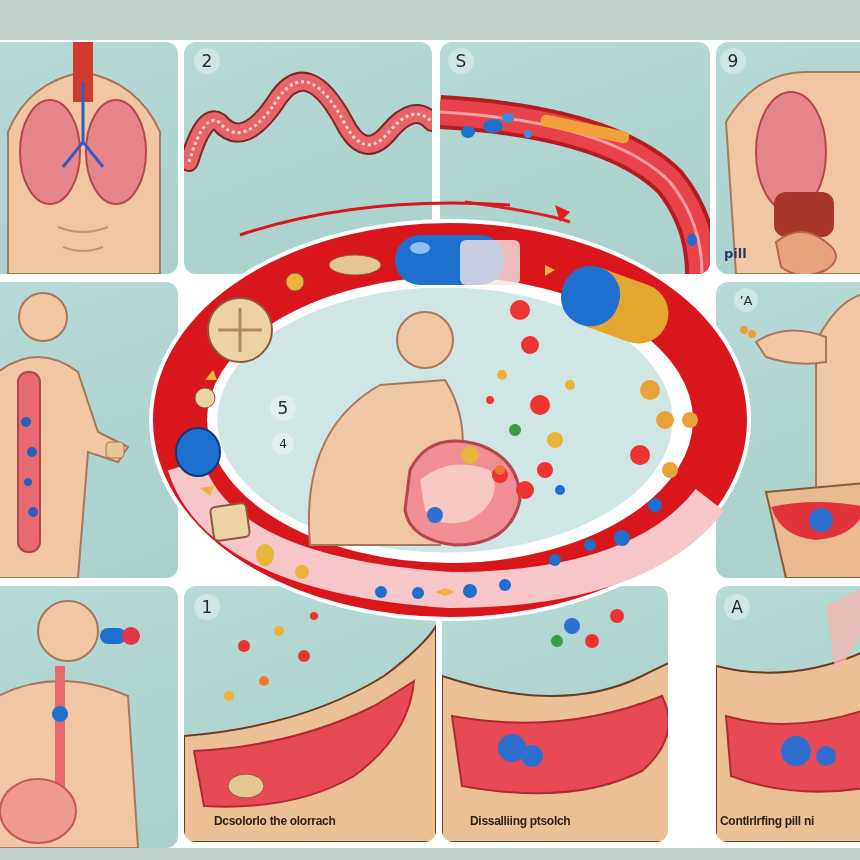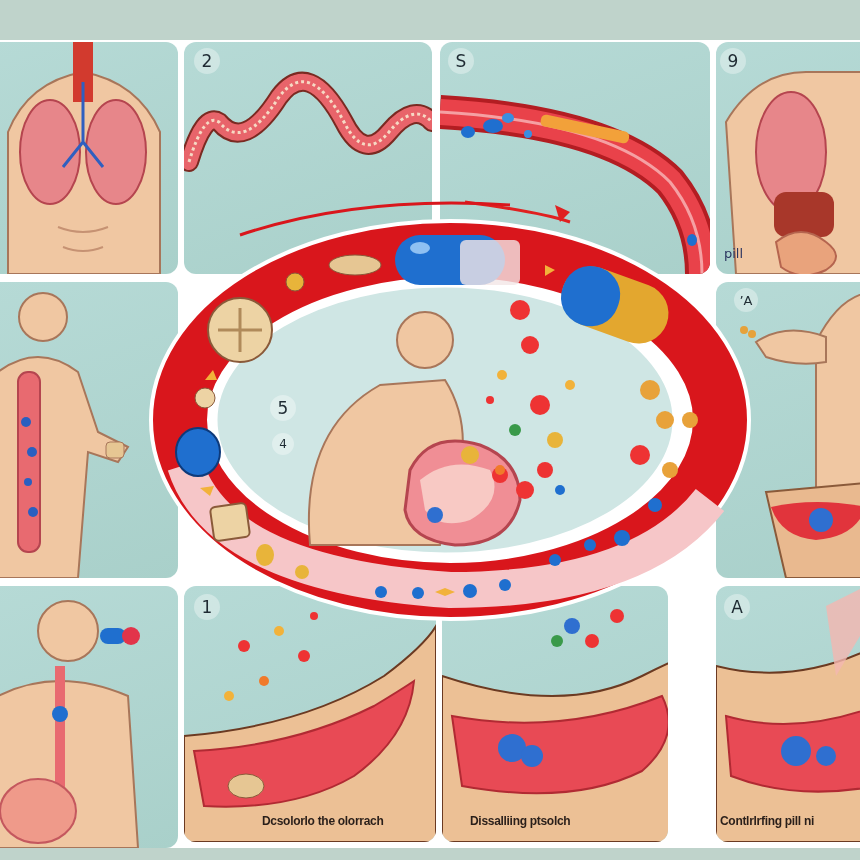--- a/index.html
+++ b/index.html
@@ -4,21 +4,21 @@
 <style>
   html,body{margin:0;padding:0;}
   body{width:860px;height:860px;overflow:hidden;background:#bfd3cb;font-family:"DejaVu Sans",sans-serif;position:relative;}
   .topband{position:absolute;left:0;top:0;width:860px;height:40px;background:#bfd3cb;}
   .botband{position:absolute;left:0;top:848px;width:860px;height:12px;background:#bfd3cb;}
   .frame{position:absolute;left:0;top:40px;width:860px;height:808px;background:#fff;}
   .panel{position:absolute;background:linear-gradient(160deg,#b6dad6,#a9d0ca);border-radius:12px;overflow:hidden;}
   .num{position:absolute;width:26px;height:26px;border-radius:50%;background:rgba(255,255,255,0.35);
        font-family:"DejaVu Sans",sans-serif;font-size:17px;color:#1f2b33;display:flex;align-items:center;justify-content:center;}
   .caption{position:absolute;font-family:"Liberation Sans",sans-serif;font-size:12px;color:#2a1f1a;letter-spacing:-0.3px;white-space:nowrap;font-weight:bold;}
-  .piltxt{position:absolute;font-family:"DejaVu Sans",sans-serif;font-weight:normal;font-size:13px;color:#2b3560;}
+  .piltxt{position:absolute;font-family:"DejaVu Sans",sans-serif;font-weight:bold;font-size:13px;color:#2b3560;}
   svg{position:absolute;left:0;top:0;}
 </style>
 </head>
 <body>
 
 <div class="topband"></div>
 <div class="frame"></div>
 
 <div class="panel" style="left:-12px;top:42px;width:190px;height:232px;">
   <svg width="190" height="232">
@@ -111,21 +111,21 @@
     <path d="M0 150 Q120 140 200 90 Q240 60 252 40 L252 256 L0 256 Z" fill="#ecc095" stroke="#6b3a22" stroke-width="2"></path>
     <path d="M10 165 Q110 160 190 120 Q215 105 230 95 Q225 150 170 190 Q110 225 20 220 Z" fill="#e84a55" stroke="#b12a33" stroke-width="2"></path>
     <ellipse cx="62" cy="200" rx="18" ry="12" fill="#e6c693" stroke="#8a5a3a"></ellipse>
     <circle cx="60" cy="60" r="6" fill="#e33"></circle>
       <circle cx="95" cy="45" r="5" fill="#f2b23a"></circle>
     <circle cx="120" cy="70" r="6" fill="#e33"></circle>
       <circle cx="80" cy="95" r="5" fill="#f07a2a"></circle>
     <circle cx="45" cy="110" r="5" fill="#f2b23a"></circle>
       <circle cx="130" cy="30" r="4" fill="#e33"></circle>
   </svg>
-  <div class="caption" style="left:30px;top:228px;margin-left:48px;">Dcsolorlo the olorrach</div>
+  <div class="caption" style="left:30px;top:228px;">Dcsolorlo the olorrach</div>
 </div>
 
 <div class="panel" style="left:442px;top:586px;width:226px;height:256px;">
   <svg width="268" height="256">
     <path d="M0 90 Q120 130 200 90 Q240 70 268 60 L268 256 L0 256 Z" fill="#ecc095" stroke="#6b3a22" stroke-width="2"></path>
     <path d="M10 130 Q120 150 220 110 Q240 150 200 185 Q130 220 20 200 Z" fill="#e84a55" stroke="#b12a33" stroke-width="2"></path>
     <circle cx="70" cy="162" r="14" fill="#2f6fd0"></circle>
       <circle cx="90" cy="170" r="11" fill="#2f6fd0"></circle>
     <circle cx="130" cy="40" r="8" fill="#2f6fd0"></circle>
       <circle cx="115" cy="55" r="6" fill="#3a9a4a"></circle>

